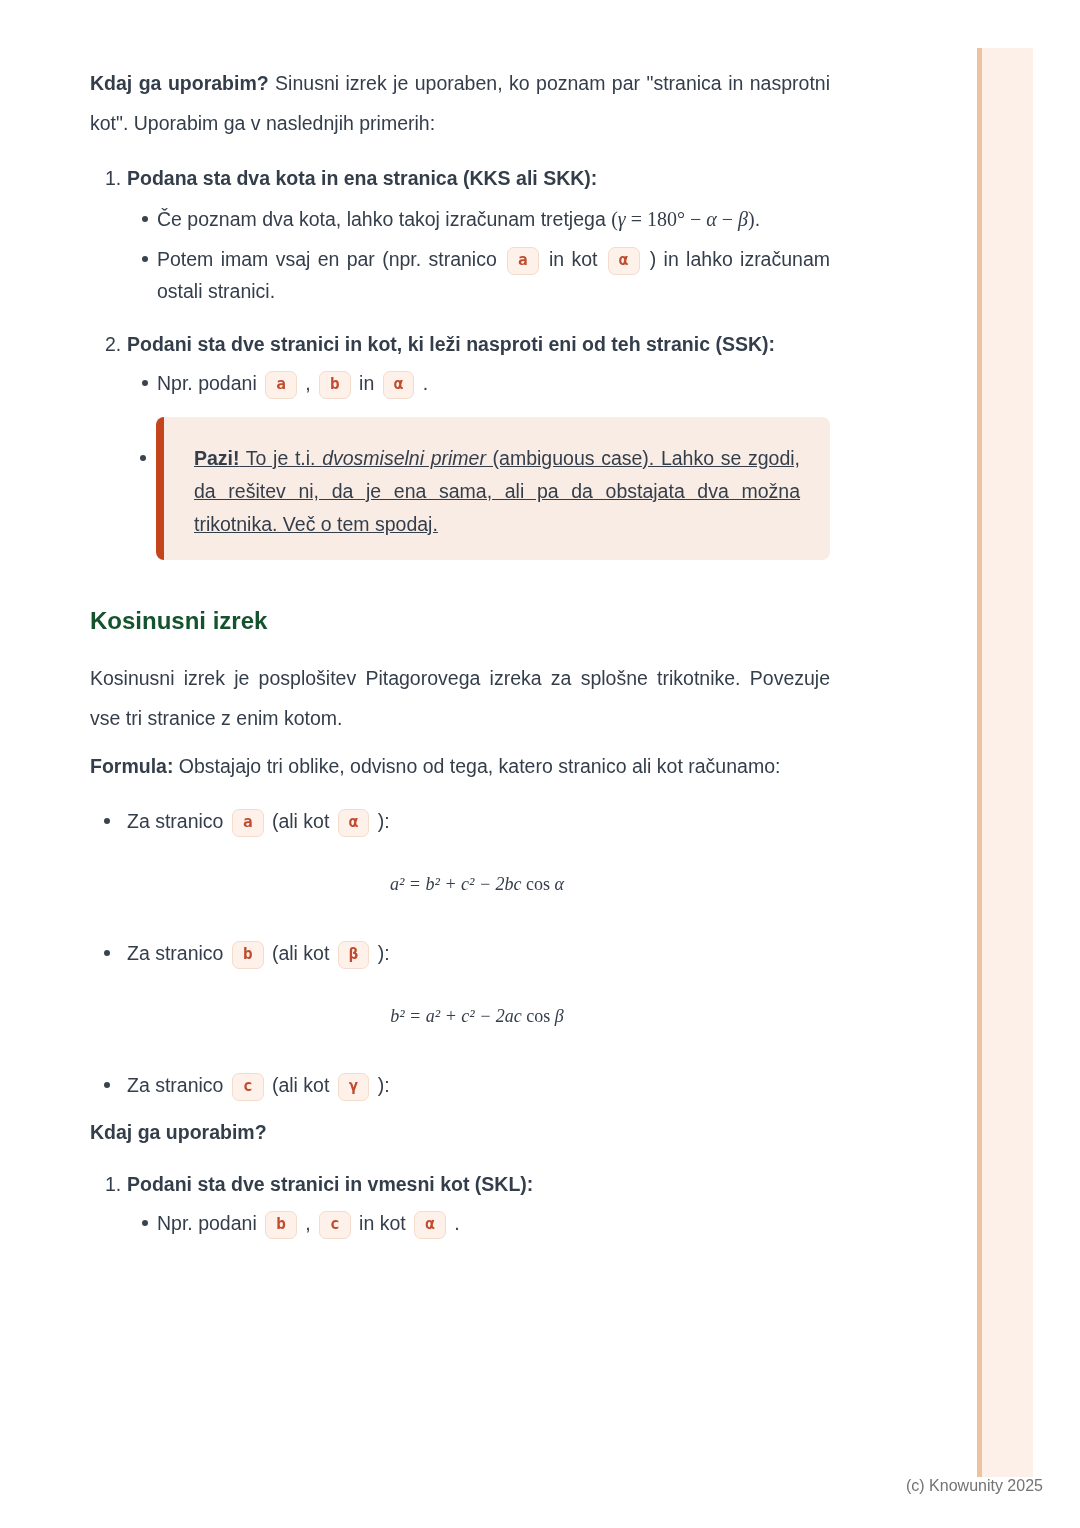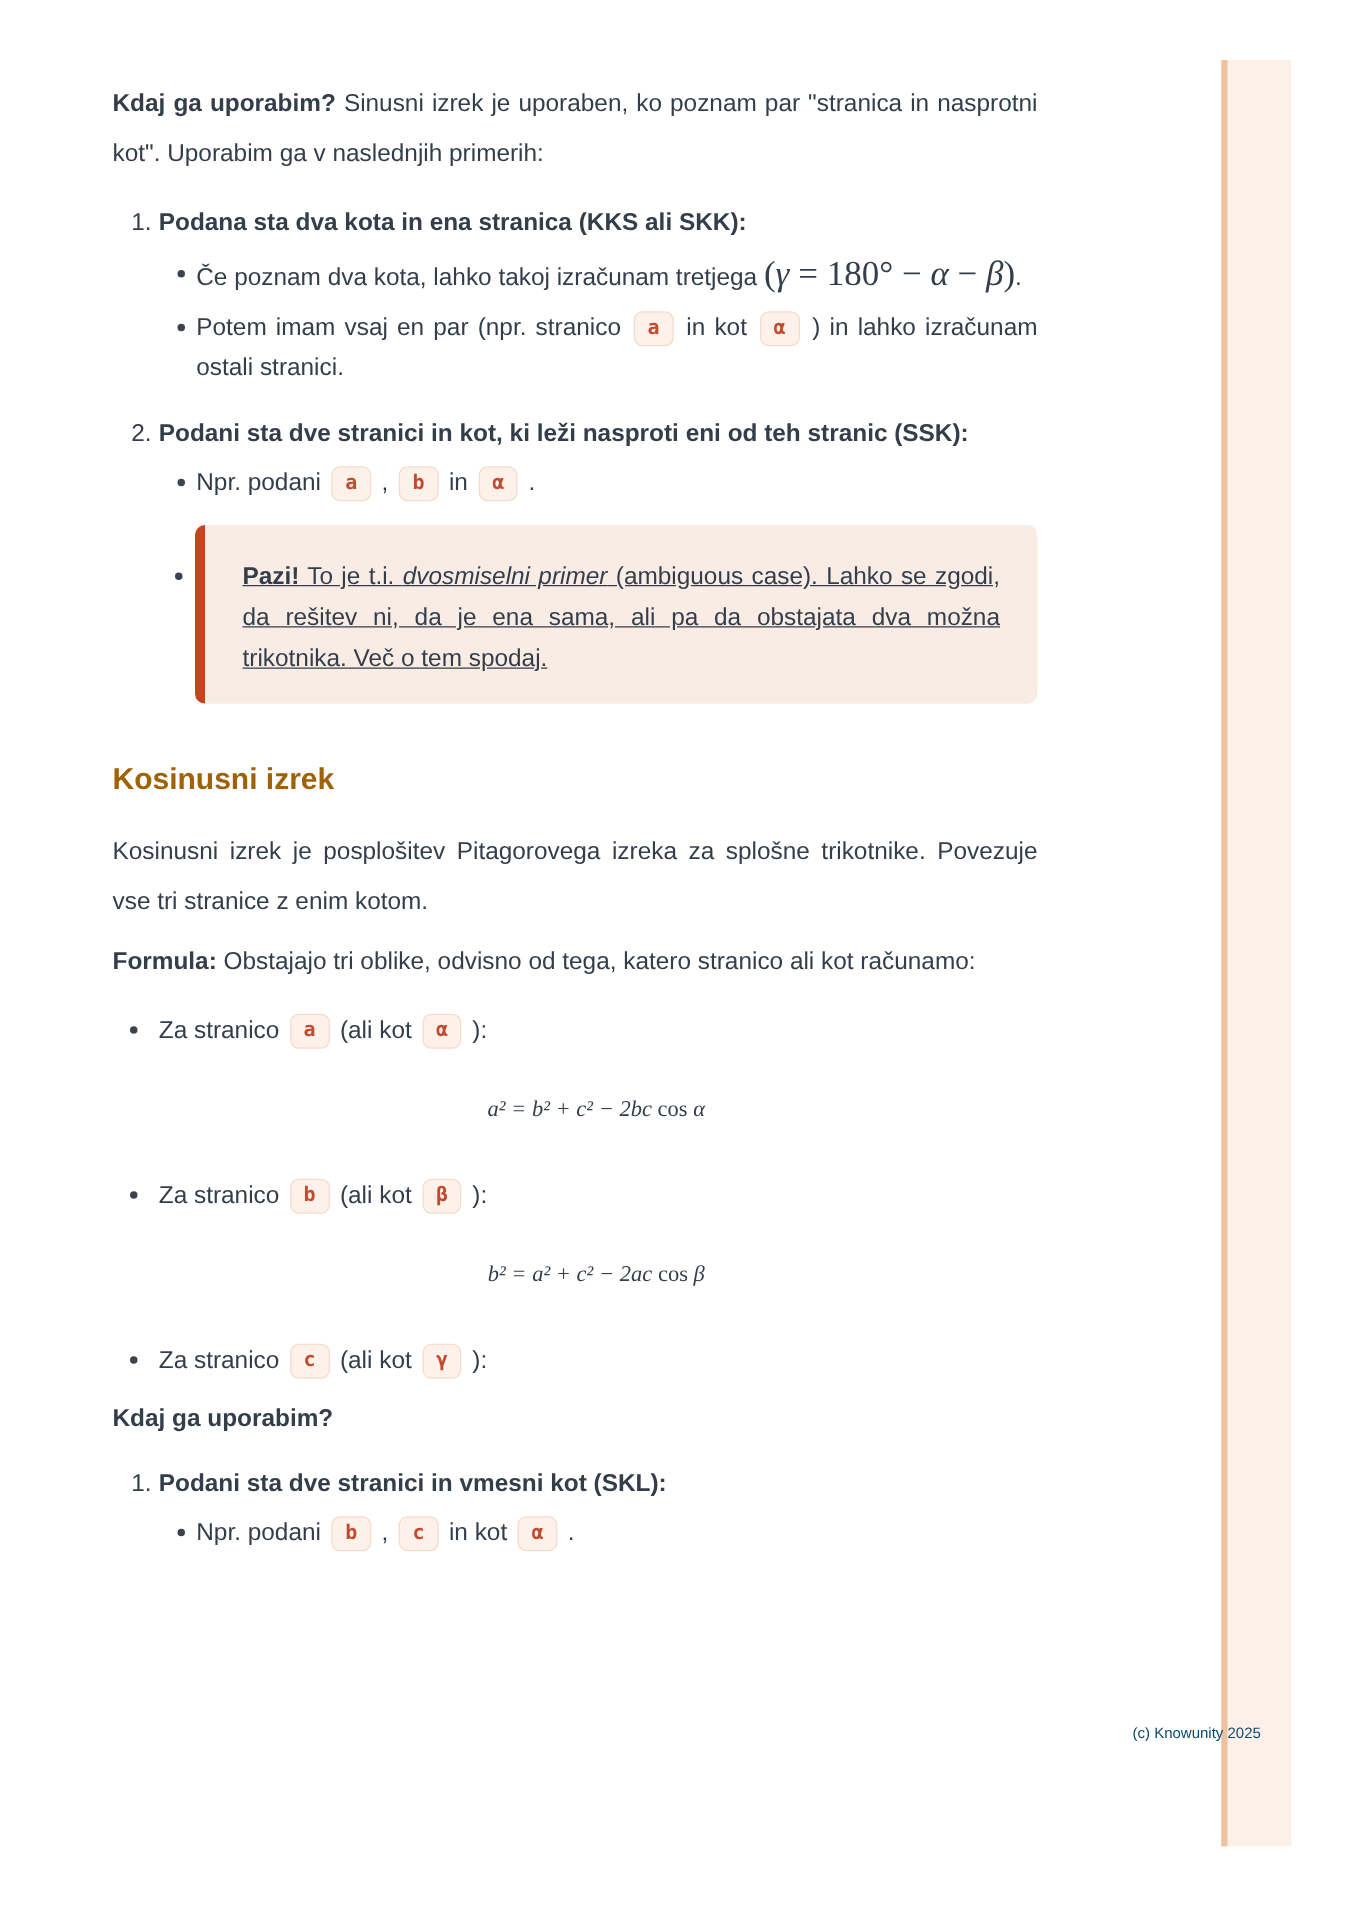--- a/index.html
+++ b/index.html
@@ -5,21 +5,21 @@
   html,body{margin:0;padding:0;}
   body{
     width:1080px;height:1528px;position:relative;background:#ffffff;
     font-family:"Liberation Sans",sans-serif;color:#343e4b;overflow:hidden;
   }
   .margin-strip{
     position:absolute;top:48px;right:47px;width:51px;height:1429px;
     background:#fdf0e8;border-left:5px solid #eec29e;z-index:1;
   }
   .watermark{
-    position:absolute;top:1379px;left:906px;font-size:12px;color:#0c4a6e;z-index:3;
+    position:absolute;top:1477px;left:906px;font-size:16px;color:#737373;z-index:3;
   }
   .content{
     position:absolute;left:90px;top:16px;width:740px;font-size:19.5px;z-index:2;
   }
   .b{font-weight:bold;}
   .jus{text-align:justify;}
   .lead{margin:47px 0 0 0;line-height:40px;}
   
   .oli{margin-top:20px;line-height:30px;}
   .oli .num{display:inline-block;width:22px;margin-left:15px;}
@@ -38,27 +38,27 @@
     margin:0 3px;vertical-align:1px;
   }
   
   .callout-row{position:relative;padding-left:66px;margin-top:18px;}
   .callout-row::before{content:"";position:absolute;left:50px;top:38px;width:6px;height:6px;border-radius:50%;background:#3a4450;}
   .callout{
     background:#f9ece4;border-left:8px solid #c4441c;border-radius:8px;
     padding:25px 30px 19px 30px;line-height:33px;text-align:justify;text-decoration:underline;
   }
   .em{font-style:italic;}
-  h2{margin:46px 0 0 0;font-size:24px;line-height:30px;color:#a16207;font-weight:bold;}
+  h2{margin:46px 0 0 0;font-size:24px;line-height:30px;color:#14532d;font-weight:bold;}
   .para{margin:22px 0 0 0;line-height:40px;}
   .para-tight{margin:13px 0 0 0;line-height:30px;}
   
   .math-up{font-family:"Liberation Serif",serif;font-style:normal;}
   .math-it{font-family:"Liberation Serif",serif;font-style:italic;}
-  .inline-math{font-size:28px;}
+  .inline-math{font-size:20px;}
   .formula{margin:28px 0 0 0;padding-left:34px;text-align:center;font-size:18px;line-height:34px;}
   .vgap{margin-top:34px;}
   .note{margin:36px 0 0 0;line-height:40px;font-style:italic;}
   .note .math-up,.note .math-it{font-size:20.5px;}
   .usage{margin:14px 0 0 0;line-height:30px;}
 </style>
 </head>
 <body>
 
 <div class="margin-strip"></div>

